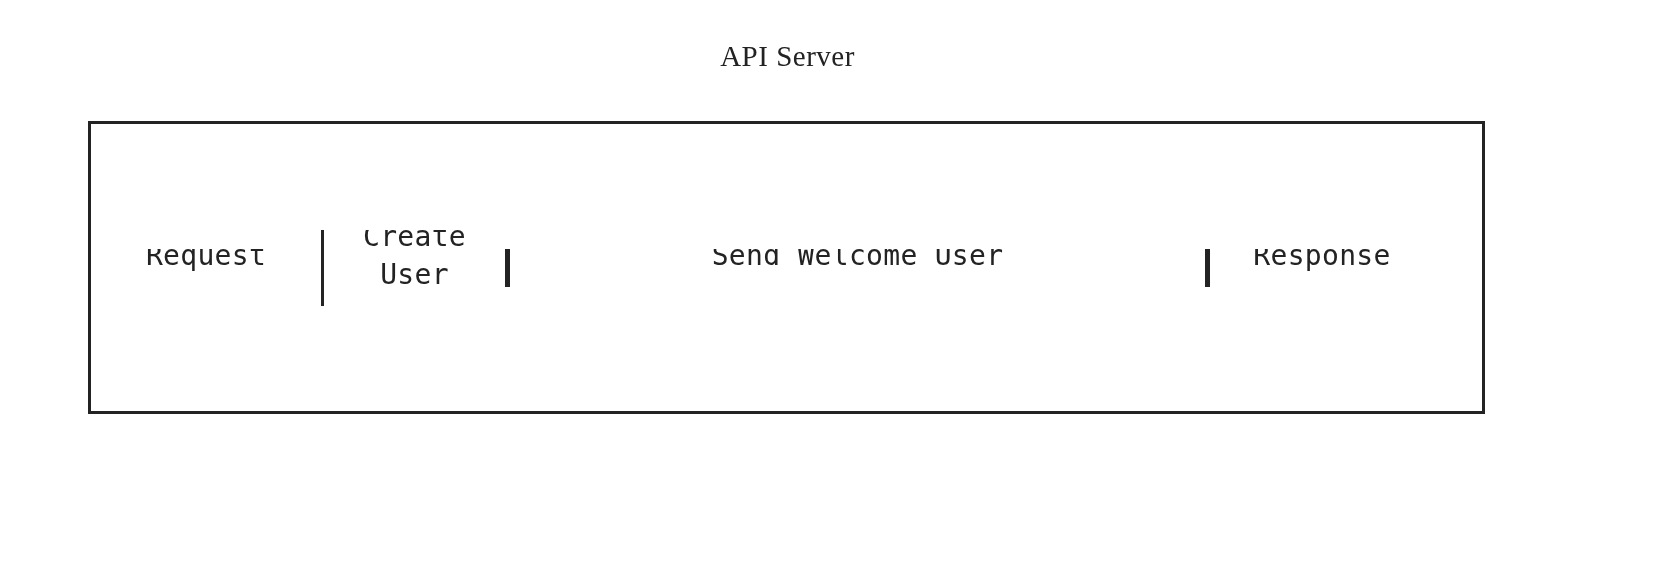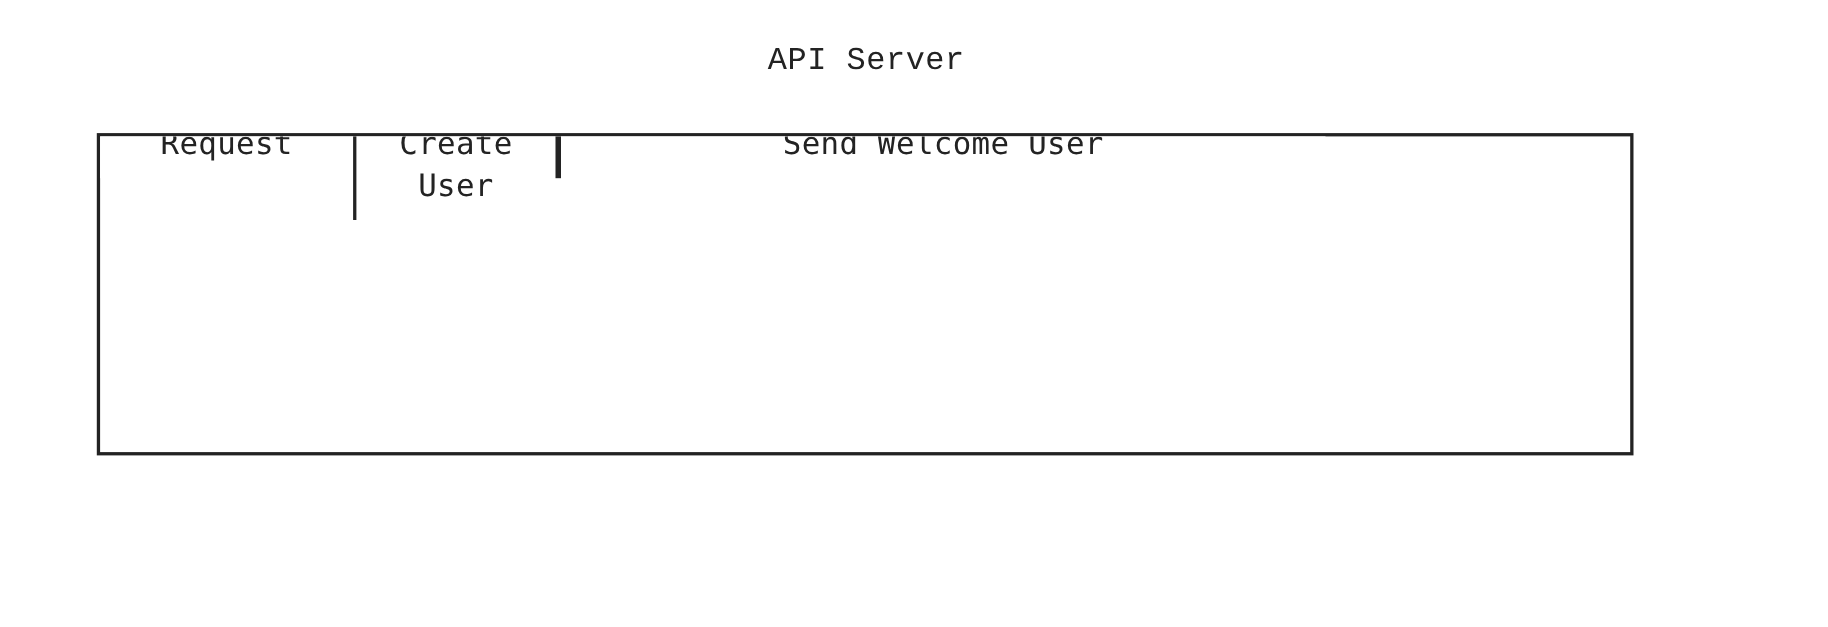--- a/index.html
+++ b/index.html
@@ -25,41 +25,41 @@
     background: #ffffff;
   }
 
   
   #diagram-title {
     position: absolute;
     left: 0;
     top: 37px;
     width: 1575px;
     text-align: center;
-    font-family: Liberation Mono, monospace;
+    font-family: Liberation Serif, serif;
     font-size: 29px;
     line-height: 38px;
     letter-spacing: 0.5px;
     color: #232323;
     white-space: pre;
   }
 
   
   #timeline-bar {
     position: absolute;
     left: 88px;
     top: 121px;
     width: 1397px;
     height: 293px;
     box-sizing: border-box;
     border: 3px solid #232323;
     background: #ffffff;
     display: flex;
     flex-direction: row;
-    align-items: flex-start;
+    align-items: center;
   }
 
   .phase-cell {
     position: relative;
     box-sizing: border-box;
     display: flex;
     align-items: center;
     justify-content: center;
     background: #ffffff;
     overflow: hidden;
@@ -108,15 +108,18 @@
 
     <div class="phase-cell" id="phase-create">
       <span class="phase-label">Create
 User</span>
     </div>
 
     <div class="phase-cell thick-left" id="phase-email">
       <span class="phase-label">Send Welcome User</span>
     </div>
 
+    <div class="phase-cell thick-left" id="phase-response">
+      <span class="phase-label">Response</span>
+    </div>
 
   </div>
 </div>
 
 </body></html>

